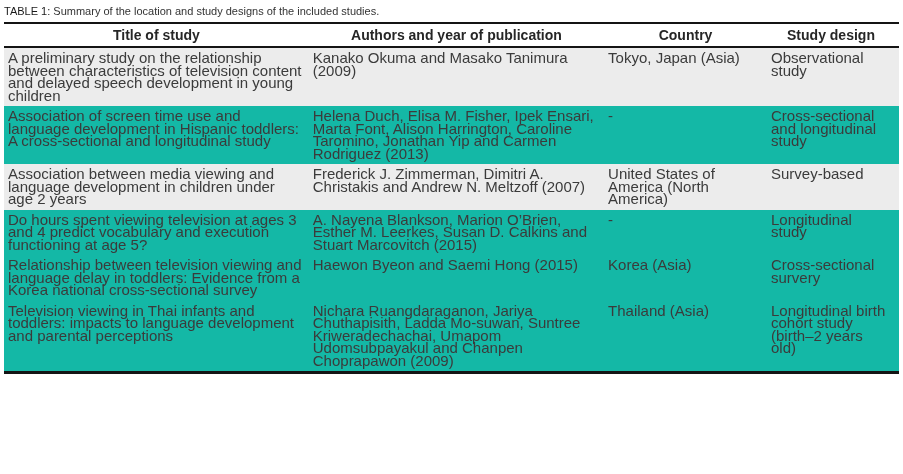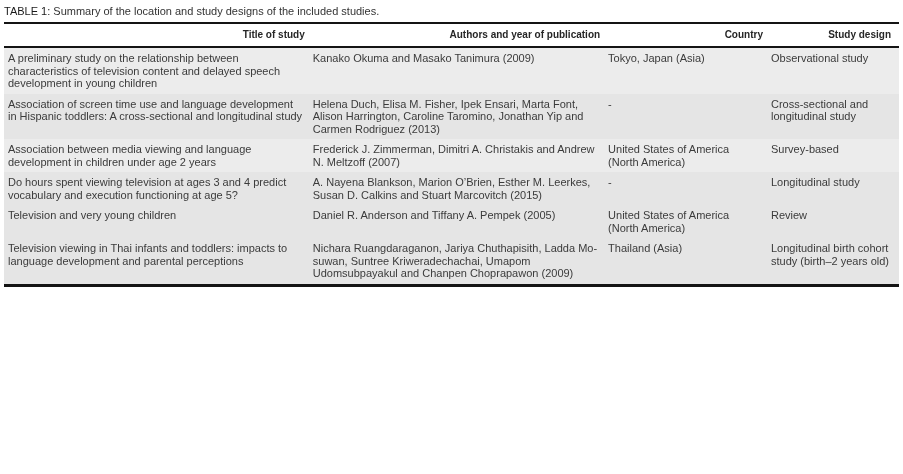--- a/index.html
+++ b/index.html
@@ -38,38 +38,38 @@
     border-bottom: 3px solid #141414;
   }
   col.c-title  { width: 34.5%; }
   col.c-auth   { width: 33.0%; }
   col.c-country{ width: 18.2%; }
   col.c-design { width: 14.3%; }
   thead tr {
     border-bottom: 2px solid #141414;
   }
   th {
-    text-align: right;
-    font-size: 10px;
+    text-align: center;
+    font-size: 14px;
     line-height: 12px;
     font-weight: bold;
     color: #262626;
     padding: 5px 8px 5px 0;
     vertical-align: top;
   }
   th:first-child, td:first-child { padding-left: 4px; }
   td {
-    font-size: 11px;
+    font-size: 15px;
     line-height: 12.5px;
     vertical-align: top;
     padding: 4px 10px 4px 0;
     color: #3b3b3b;
     word-wrap: break-word;
   }
-  tbody tr { background: #e5e5e5; }
+  tbody tr { background: #14b8a6; }
   tbody tr.shaded { background: #ececec; }
 </style>
 </head>
 <body>
 
 <div class="page">
   <div class="caption">
     <span class="cap-label">TABLE 1:</span><span> Summary of the location and study designs of the included studies.</span>
   </div>
   <table>
@@ -106,24 +106,24 @@
           <td>United States of America (North America)</td>
           <td>Survey-based</td>
         </tr>
         <tr>
           <td>Do hours spent viewing television at ages 3 and 4 predict vocabulary and execution functioning at age 5?</td>
           <td>A. Nayena Blankson, Marion O’Brien, Esther M. Leerkes, Susan D. Calkins and Stuart Marcovitch (2015)</td>
           <td>-</td>
           <td>Longitudinal study</td>
         </tr>
         <tr>
-          <td>Television and very young children</td>
-          <td>Daniel R. Anderson and Tiffany A. Pempek (2005)</td>
-          <td>United States of America (North America)</td>
-          <td>Review</td>
+          <td>Relationship between television viewing and language delay in toddlers: Evidence from a Korea national cross-sectional survey</td>
+          <td>Haewon Byeon and Saemi Hong (2015)</td>
+          <td>Korea (Asia)</td>
+          <td>Cross-sectional survery</td>
         </tr>
         <tr>
           <td>Television viewing in Thai infants and toddlers: impacts to language development and parental perceptions</td>
           <td>Nichara Ruangdaraganon, Jariya Chuthapisith, Ladda Mo-suwan, Suntree Kriweradechachai, Umapom Udomsubpayakul and Chanpen Choprapawon (2009)</td>
           <td>Thailand (Asia)</td>
           <td>Longitudinal birth cohort study (birth–2 years old)</td>
         </tr>
       </tbody>
   </table>
 </div>

